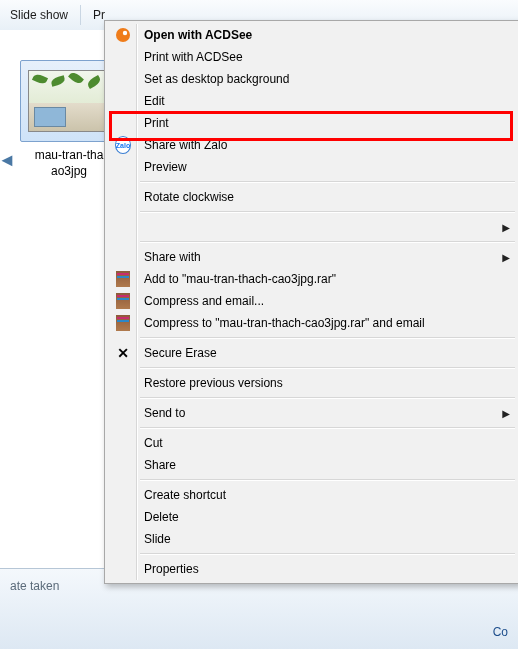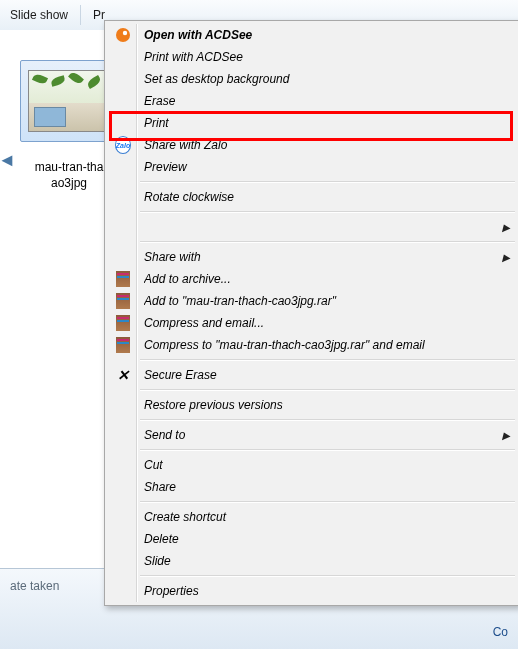--- a/index.html
+++ b/index.html
@@ -83,21 +83,21 @@
   .thumb-inner .wall {
     position:absolute; left:0; top:32px; right:0; bottom:0;
     background: linear-gradient(#e3dccb,#cbc3ab);
   }
   .thumb-inner .window {
     position:absolute; left:5px; top:36px; width:30px; height:18px;
     background:#8fb7d8;
     border:1px solid #6a89a2;
   }
   .thumb-label {
-    margin-top: 18px;
+    margin-top: 6px;
     color: #000;
     line-height: 1.3;
     font-size: 12px;
   }
 
   .nav-arrow {
     position:absolute;
     left:0; top:115px;
     width:14px; height:30px;
     display:flex; align-items:center; justify-content:center;
@@ -139,21 +139,20 @@
   }
   .menu-item {
     position: relative;
     height: 22px;
     display: flex;
     align-items: center;
     border-radius: 3px;
     padding-left: 36px;
     padding-right: 18px;
     margin: 0 1px;
-    font-style: italic;
   }
   .menu-item.bold .label { font-weight: bold; }
   .menu-item .label { flex: 1 1 auto; white-space: nowrap; overflow:hidden; }
   .menu-item .arrow {
     position:absolute; right:6px; top:0; bottom:0;
     display:flex; align-items:center;
     font-size: 10px;
     color:#222;
   }
   .menu-item .icon {
@@ -252,21 +251,21 @@
       </span>
       <span class="label">Open with ACDSee</span>
     </div>
     <div class="menu-item">
       <span class="label">Print with ACDSee</span>
     </div>
     <div class="menu-item">
       <span class="label">Set as desktop background</span>
     </div>
     <div class="menu-item">
-      <span class="label">Erase</span>
+      <span class="label">Edit</span>
     </div>
     <div class="menu-item">
       <span class="label">Print</span>
     </div>
     <div class="menu-item">
       <span class="icon">
         <span class="ic-zalo">Zalo</span>
       </span>
       <span class="label">Share with Zalo</span>
     </div>
@@ -289,26 +288,20 @@
     <div class="menu-sep"></div>
 
     <div class="menu-item">
       <span class="label">Share with</span>
       <span class="arrow">▶</span>
     </div>
     <div class="menu-item">
       <span class="icon">
           <span class="ic-rar"></span>
         </span>
-      <span class="label">Add to archive...</span>
-    </div>
-    <div class="menu-item">
-      <span class="icon">
-          <span class="ic-rar"></span>
-        </span>
       <span class="label">Add to "mau-tran-thach-cao3jpg.rar"</span>
     </div>
     <div class="menu-item">
       <span class="icon">
           <span class="ic-rar"></span>
         </span>
       <span class="label">Compress and email...</span>
     </div>
     <div class="menu-item">
       <span class="icon">

